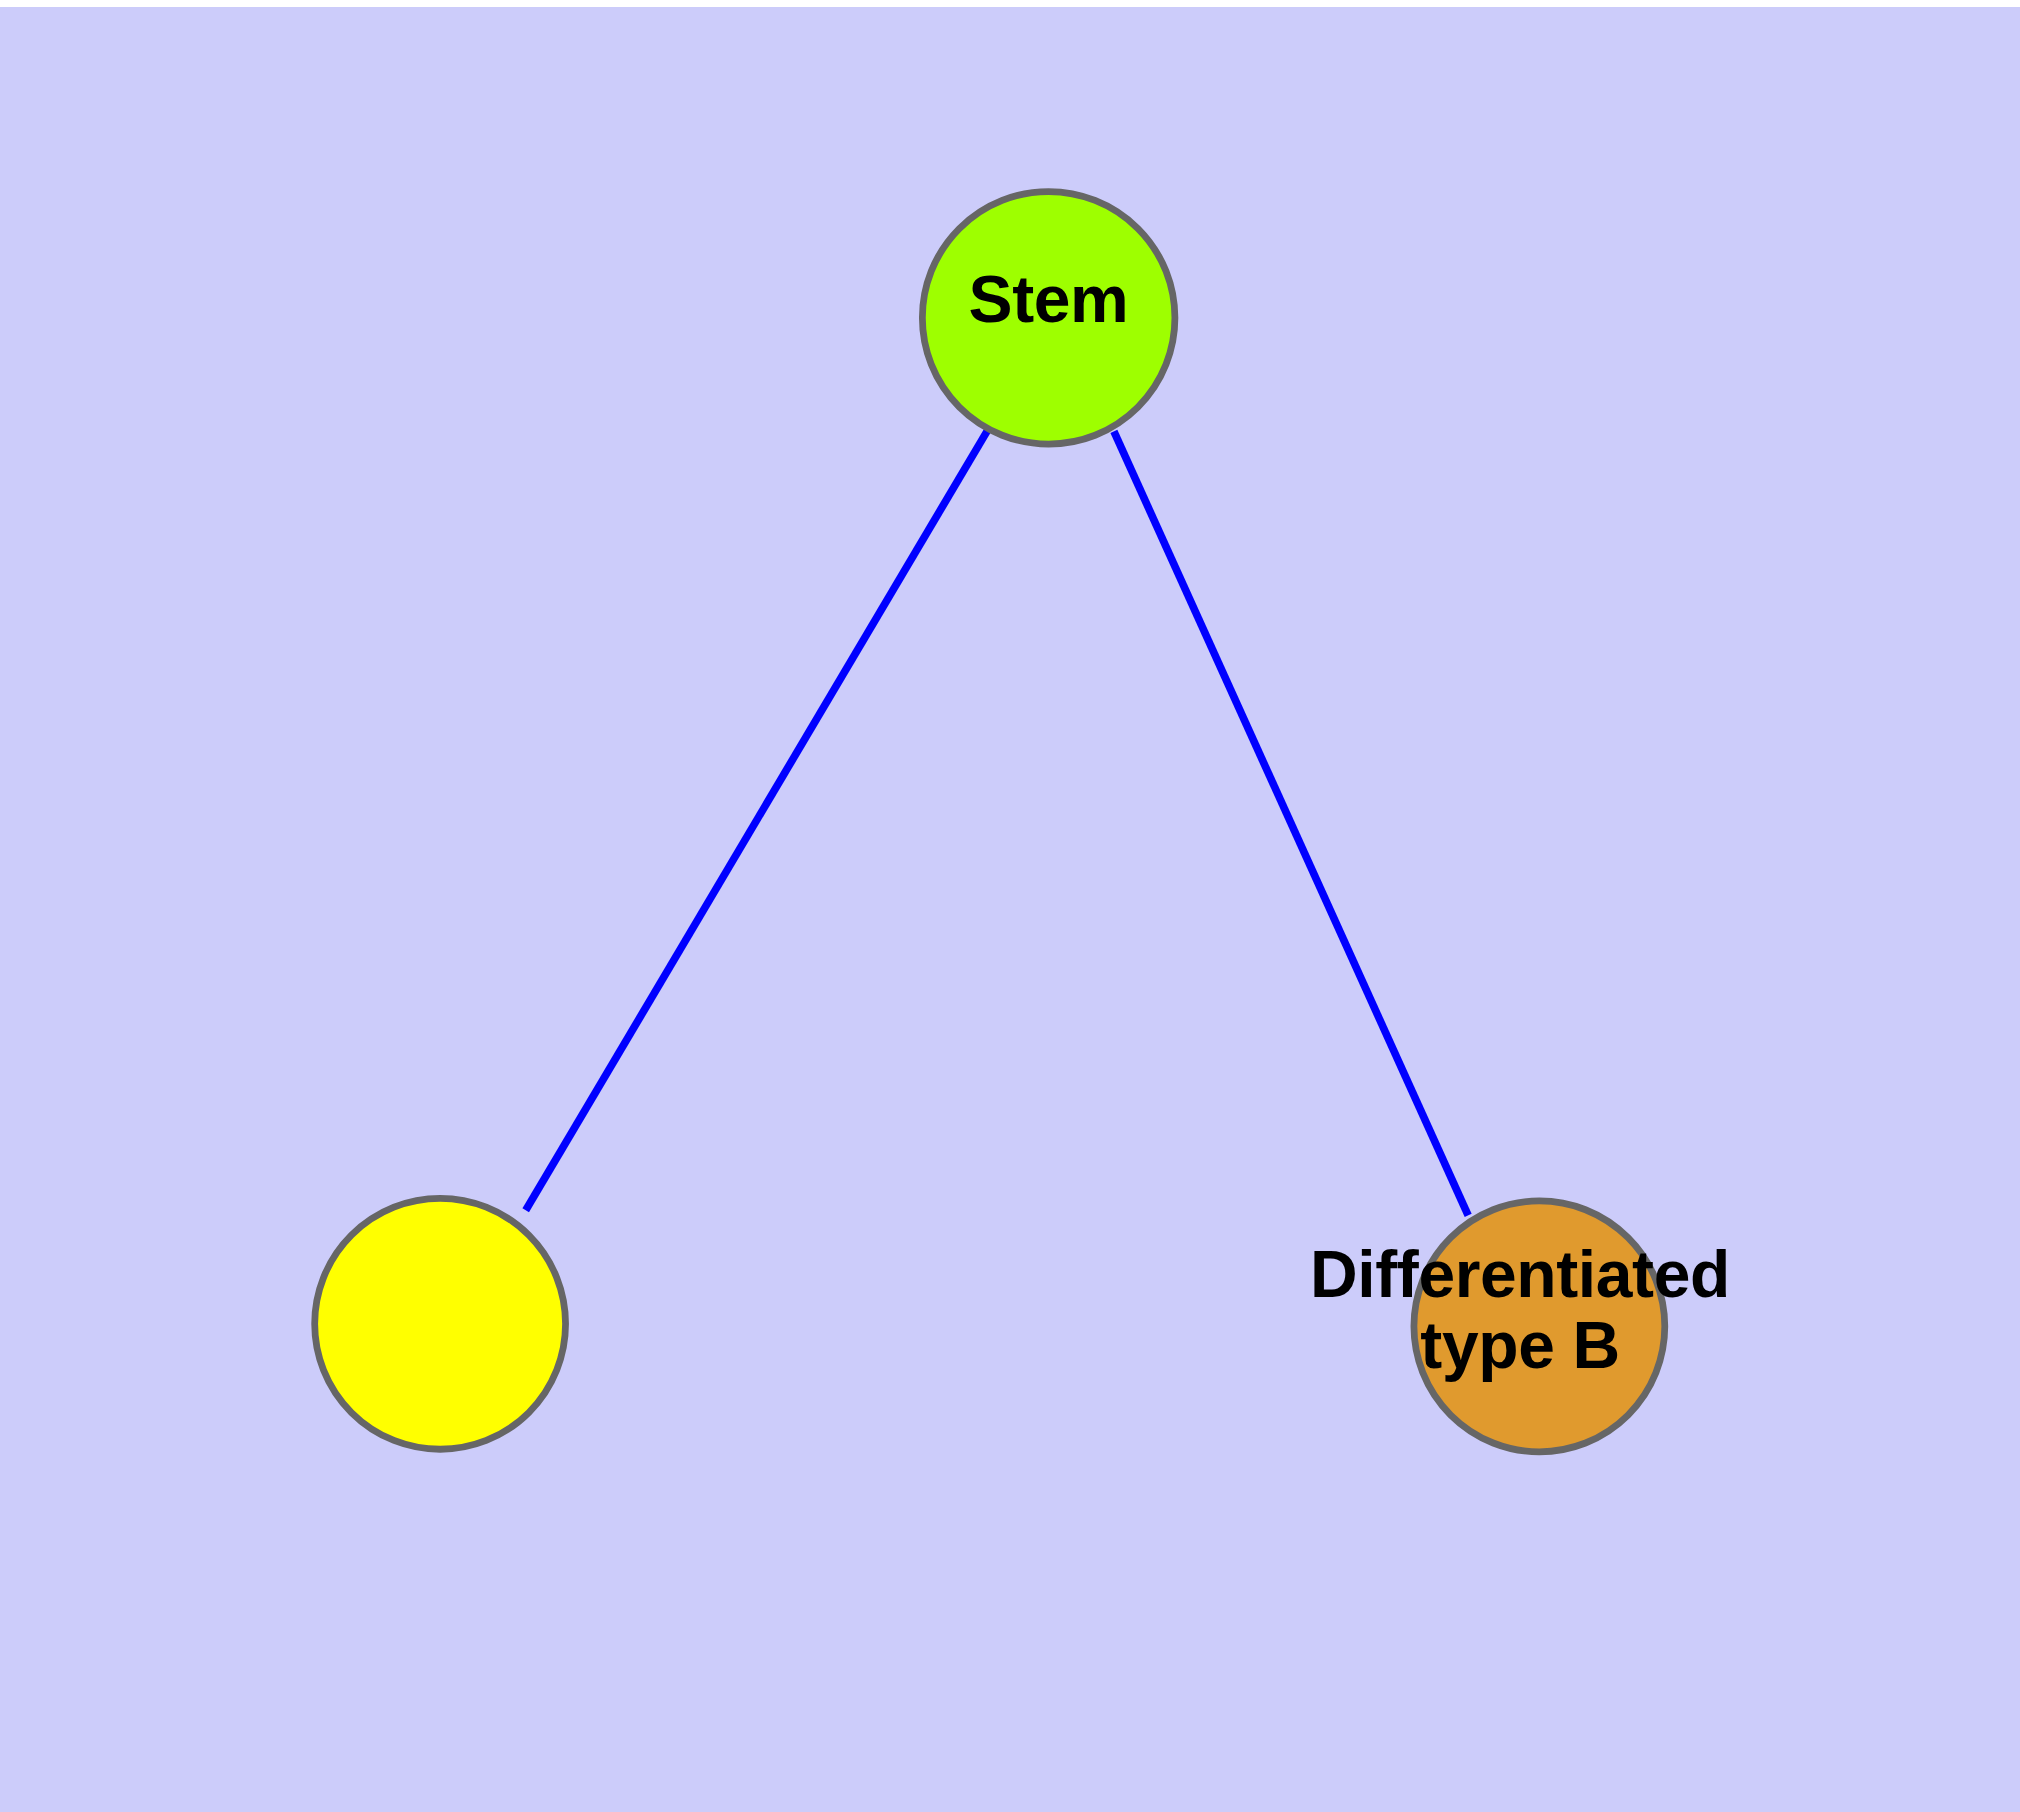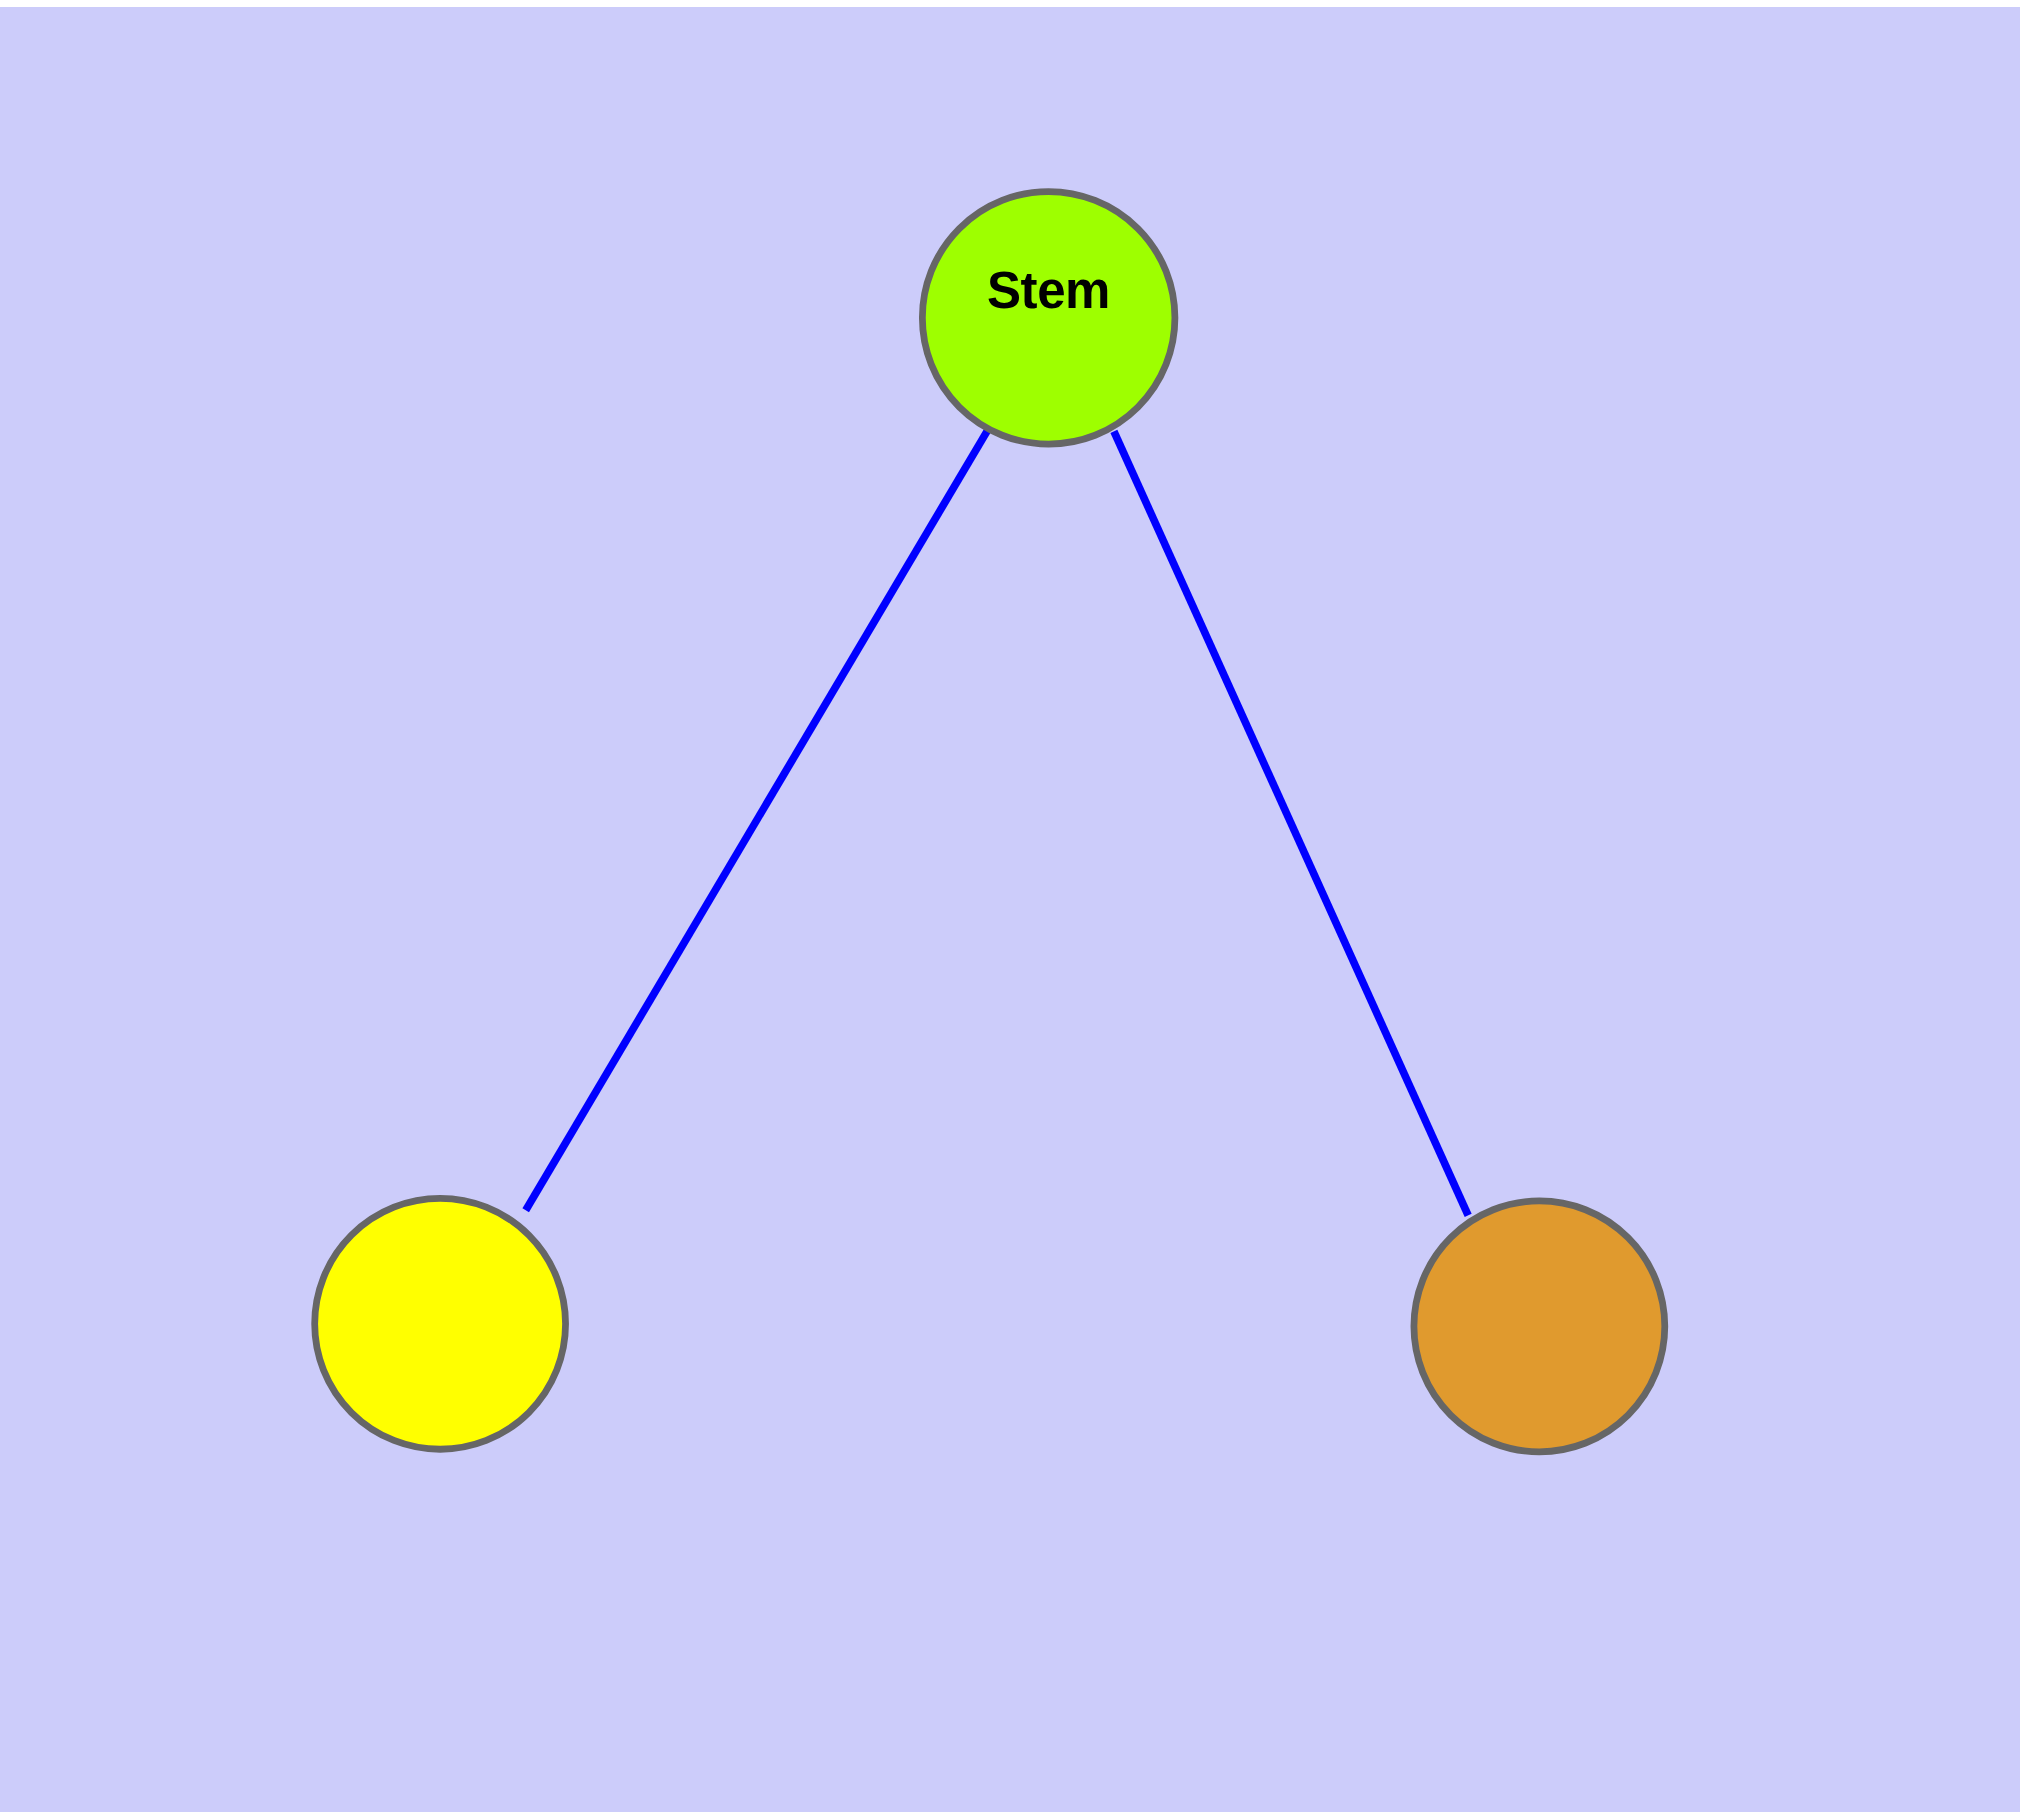--- a/index.html
+++ b/index.html
@@ -36,21 +36,21 @@
   }
   .edge-line {
     stroke: #0000ff;
     stroke-width: 9;
     stroke-linecap: butt;
   }
   .node-label {
     position: absolute;
     color: #000000;
     font-weight: bold;
-    font-size: 51px;
+    font-size: 66px;
     line-height: 1.07;
     text-align: center;
     white-space: pre;
     letter-spacing: -0.4px;
     pointer-events: none;
   }
   #label-stem {
     left: 794px;
     top: 264px;
     width: 509px;
@@ -82,15 +82,17 @@
     <circle class="node-circle" cx="1237" cy="375" r="149" fill="#9eff00"></circle>
 
     <circle class="node-circle" cx="519" cy="1562" r="148" fill="#ffff00"></circle>
 
     <circle class="node-circle" cx="1816" cy="1565" r="148" fill="#e09a2e"></circle>
   </svg>
 
   <div class="node-label" id="label-stem">Stem</div>
 
 
+  <div class="node-label" id="label-diff-b"><span>Differentiated</span>
+<span>type B</span></div>
 
 </div>
 
 
 </body></html>

